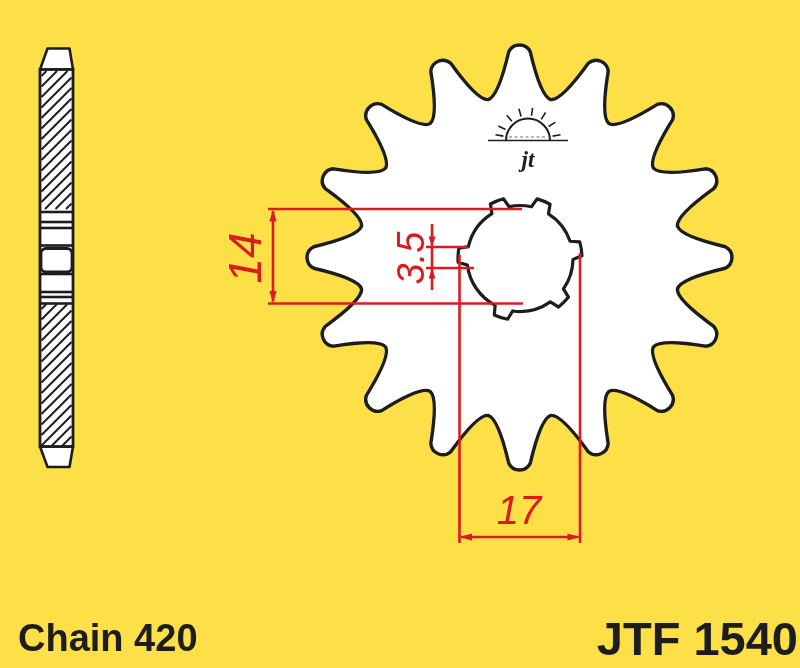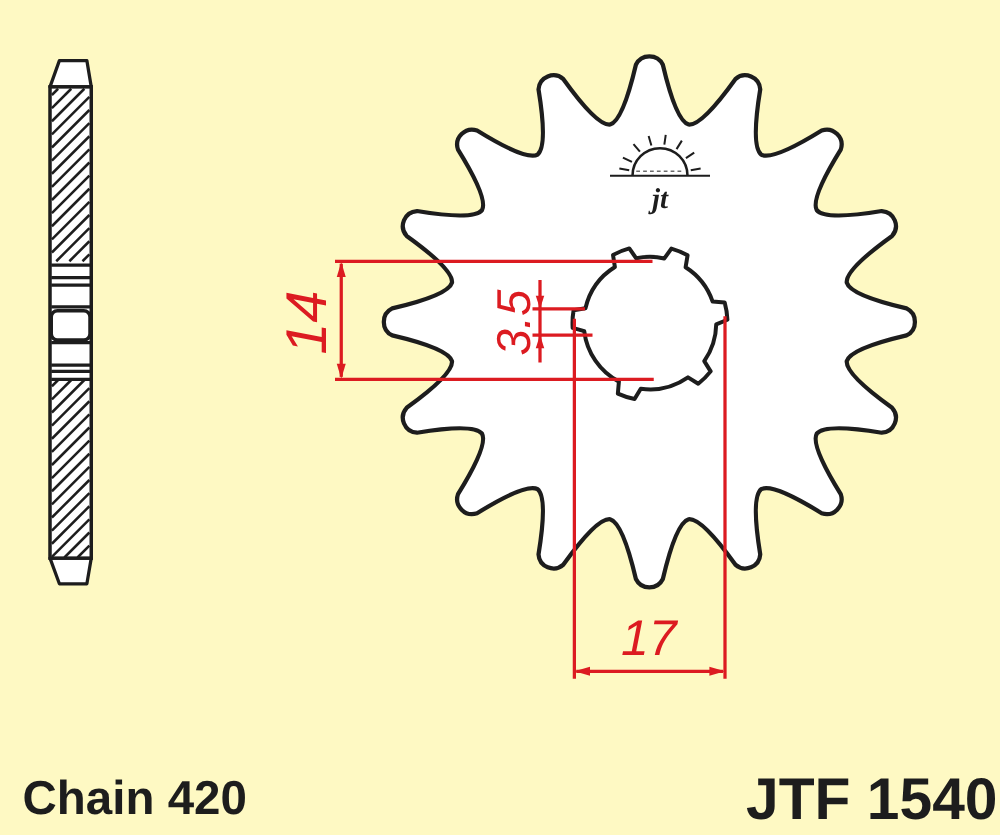--- a/index.html
+++ b/index.html
@@ -1,16 +1,16 @@
 <!DOCTYPE html>
 <html><head>
 <meta charset="utf-8">
 <style>
   html,body{margin:0;padding:0;background:#ffffff;}
-  .stage{position:relative;width:800px;height:668px;background:#fef9c3;overflow:hidden;}
+  .stage{position:relative;width:800px;height:668px;background:#fde047;overflow:hidden;}
   svg{display:block;width:800px;height:668px;}
   .f-dim{font-family:"Liberation Sans",sans-serif;font-style:italic;font-weight:400;}
   .f-bold{font-family:"Liberation Sans",sans-serif;font-weight:700;}
   .f-logo{font-family:"Liberation Serif",serif;font-weight:700;font-style:italic;}
 </style>
 </head>
 <body>
 
 <div class="stage">
 <svg viewBox="0 0 800 668">

